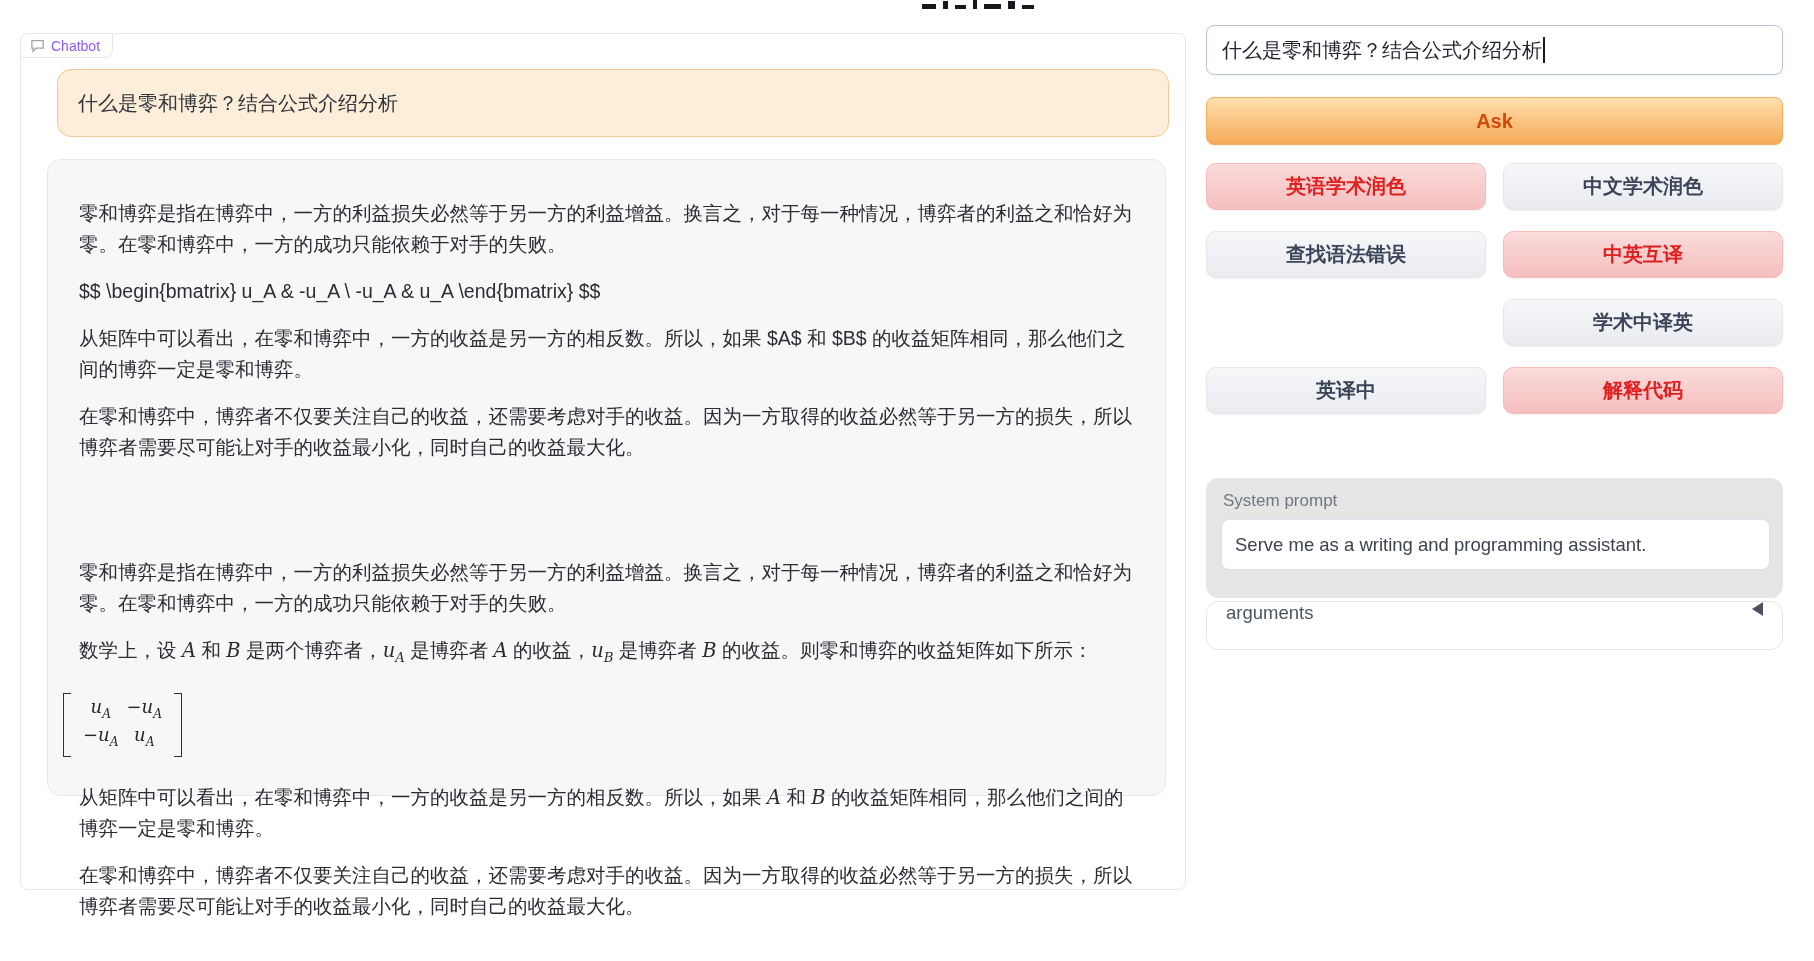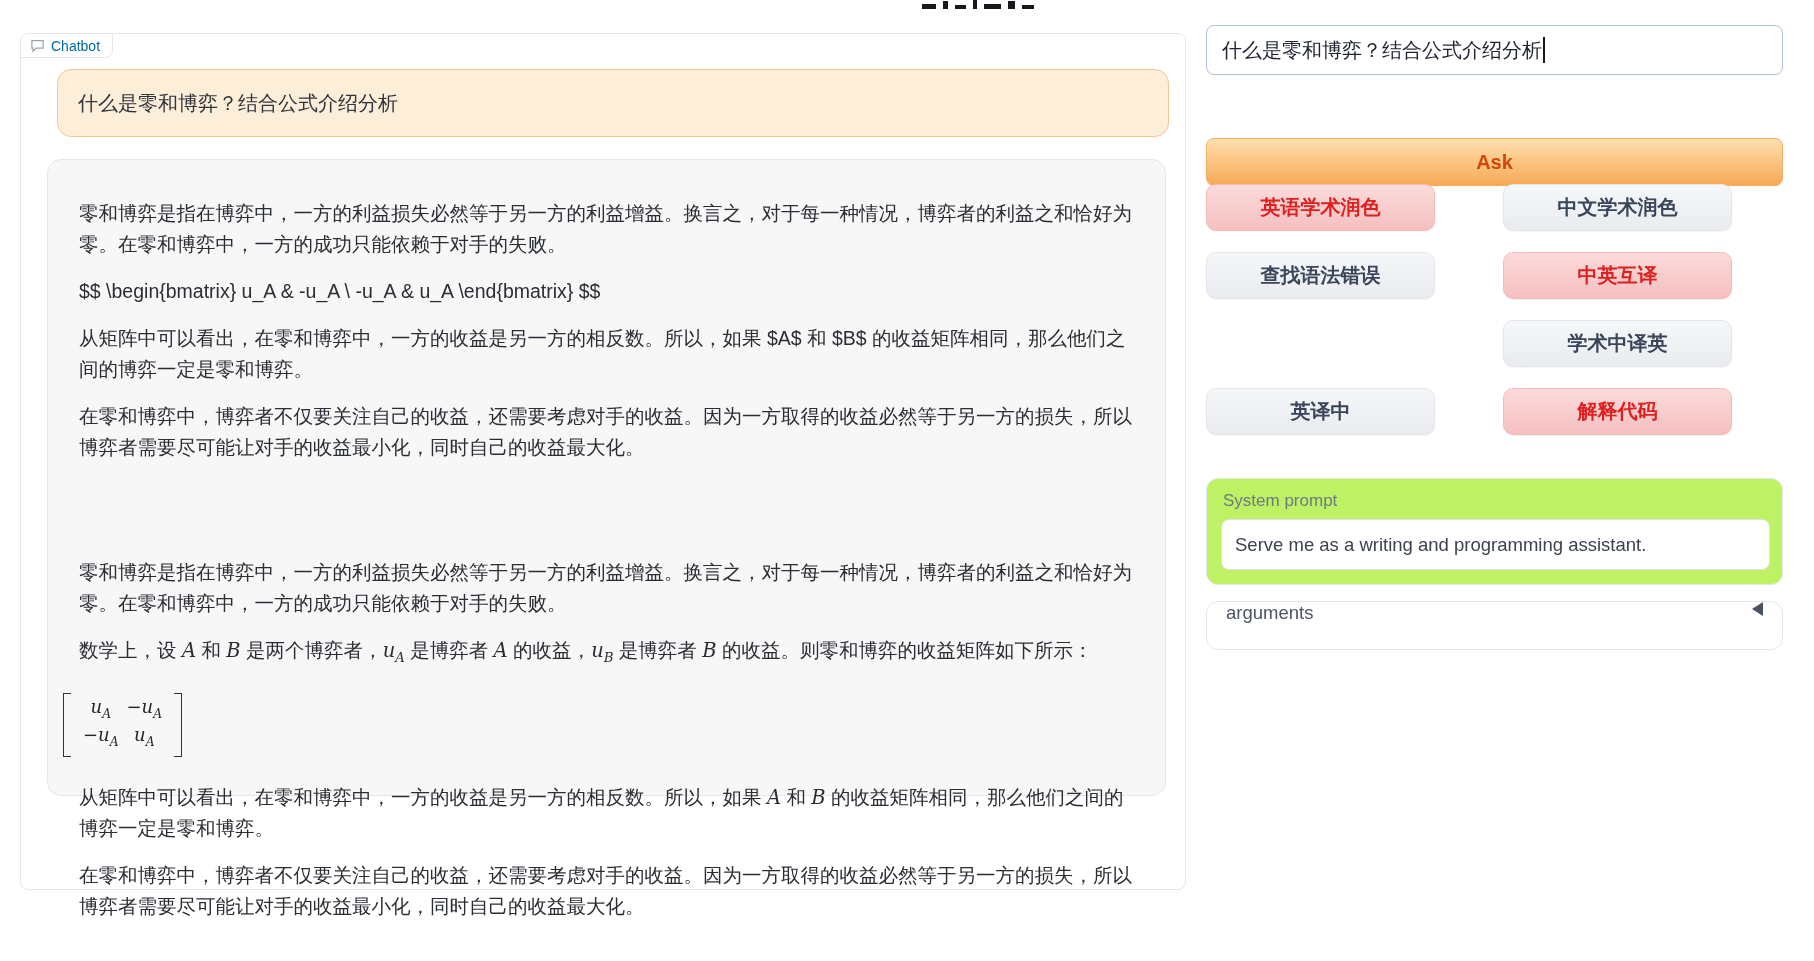--- a/index.html
+++ b/index.html
@@ -14,21 +14,21 @@
     display:flex; align-items:flex-end; gap:7px; }
   .clip-frag i { display:block; background:#15181d; }
   .cb1{width:14px;height:5px;} .cb2{width:5px;height:8px;} .cb3{width:11px;height:4px;}
   .cb4{width:4px;height:9px;} .cb5{width:17px;height:5px;} .cb6{width:7px;height:8px;} .cb7{width:12px;height:4px;}
 
   
   .chat-panel { position:absolute; left:20px; top:33px; width:1166px; height:857px;
     background:#fff; border:1px solid #e5e7eb; border-radius:8px; }
   .chip { position:absolute; left:0; top:0; height:24px; display:flex; align-items:center; gap:6px;
     padding:0 12px 0 9px; background:#fff; border-right:1px solid #e5e7eb; border-bottom:1px solid #e5e7eb;
-    border-radius:8px 0 8px 0; color:#0369a1; font-size:14px; z-index:2; }
+    border-radius:8px 0 8px 0; color:#8b5cf6; font-size:14px; z-index:2; }
   .chip svg { display:block; }
 
   .user-bubble { position:absolute; left:36px; top:35px; width:1112px; height:68px;
     background:#fdeeda; border:1px solid #f2c894; border-radius:14px;
     display:flex; align-items:center; padding:0 20px; font-size:20px; color:#30343b; }
 
   .bot-bubble { position:absolute; left:26px; top:125px; width:1119px; height:637px;
     background:#f7f7f8; border:1px solid #e7e7e9; border-radius:14px;
     padding:22px 15px 0 15px; font-size:19.5px; line-height:31px; color:#2a2d33; }
   .bot-bubble p { margin:16px; }
@@ -50,36 +50,36 @@
     background:#fff; border:1px solid #b6c3dc; border-radius:8px;
     display:flex; align-items:center; padding:0 15px; font-size:20px; color:#1f2430;
     box-shadow:0 1px 2px rgba(0,0,0,0.04); }
   .caret { display:inline-block; width:2px; height:26px; background:#16181d; margin-left:1px; vertical-align:middle; }
 
   .ask-btn { position:absolute; left:1206px; top:97px; width:577px; height:48px;
     border:1px solid #f3ae62; border-radius:8px;
     background:linear-gradient(180deg,#ffe0ae 0%,#f6a956 100%);
     color:#d1490c; font-weight:bold; font-size:20px;
     display:flex; align-items:center; justify-content:center; cursor:pointer;
-    box-shadow:0 1px 2px rgba(0,0,0,0.06);margin-top:41px; }
+    box-shadow:0 1px 2px rgba(0,0,0,0.06); }
 
-  .qbtn { position:absolute; width:229px; height:47px; border-radius:10px;
+  .qbtn { position:absolute; width:280px; height:47px; border-radius:10px;
     display:flex; align-items:center; justify-content:center;
-    font-weight:bold; font-size:20px; cursor:pointer; box-shadow:0 1px 2px rgba(0,0,0,0.05);margin-top:21px; }
+    font-weight:bold; font-size:20px; cursor:pointer; box-shadow:0 1px 2px rgba(0,0,0,0.05); }
   .qbtn.gray { background:linear-gradient(180deg,#f6f7f9 0%,#e9ebef 100%);
     border:1px solid #e3e6eb; color:#3b4559; }
   .qbtn.pink { background:linear-gradient(180deg,#fbdbdb 0%,#f5bfbf 100%);
     border:1px solid #f3bbbb; color:#df2020; }
   .c1 { left:1206px; } .c2 { left:1503px; }
   .r1 { top:163px; } .r2 { top:231px; } .r3 { top:299px; } .r4 { top:367px; }
 
   .id-line { position:absolute; left:1206px; top:436px; font-size:17.5px; color:#3f4a5a; }
 
-  .sys-box { position:absolute; left:1206px; top:478px; width:577px; height:107px;
-    background:#bef264; border:1px solid #e3e6eb; border-radius:12px; }
+  .sys-box { position:absolute; left:1206px; top:478px; width:577px; height:120px;
+    background:#e5e5e5; border:1px solid #e3e6eb; border-radius:12px; }
   .sys-label { position:absolute; left:16px; top:12px; font-size:17px; color:#6f7785; }
   .sys-input { position:absolute; left:14px; top:40px; width:549px; height:51px;
     background:#fff; border:1px solid #dce1e9; border-radius:8px;
     display:flex; align-items:center; padding:16px 13px; font-size:18.5px; color:#3d4250; }
 
   .accordion { position:absolute; left:1206px; top:601px; width:577px; height:49px;
     background:#fff; border:1px solid #e3e6eb; border-radius:12px;
     display:flex; justify-content:space-between; padding:0 19px;
     cursor:pointer; }
   .acc-label { font-size:18.5px; color:#4b5563; }

